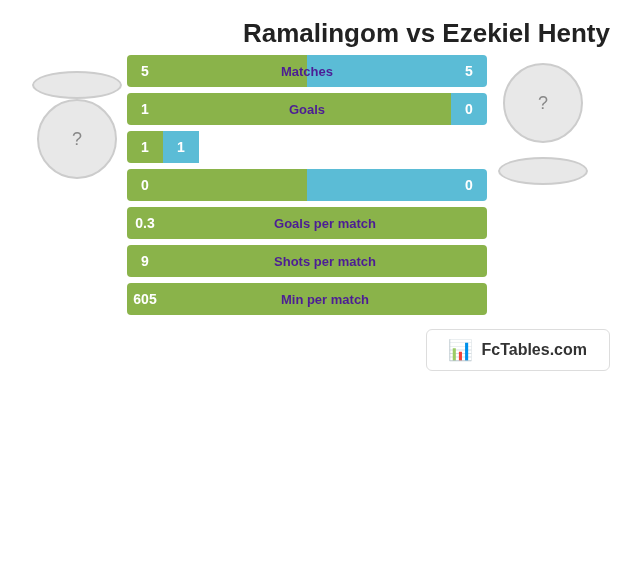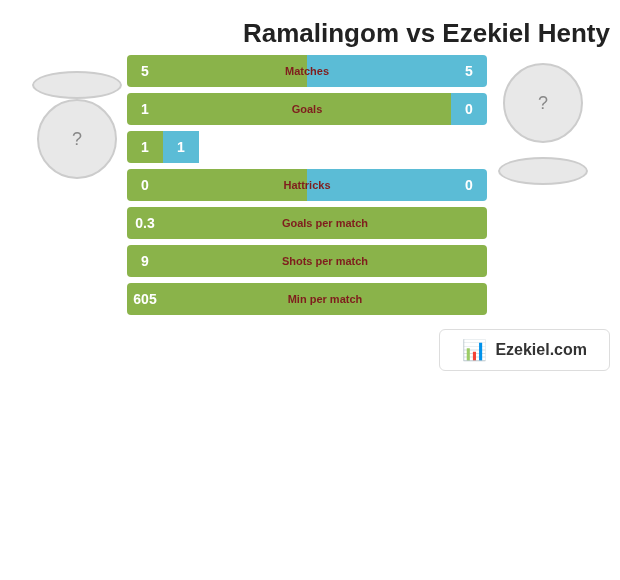--- a/index.html
+++ b/index.html
@@ -120,23 +120,23 @@
       position: absolute;
       right: 0;
       top: 0;
       height: 100%;
       background: #5bbcd6;
     }
 
     .stat-label {
       position: relative;
       z-index: 2;
-      color: #7f1d1d;
-      font-weight: bold;
-      font-size: 11px;
+      color: #4c1d95;
+      font-weight: bold;
+      font-size: 13px;
       text-align: center;
       width: 100%;
     }
 
     .stat-right-val {
       background: #5bbcd6;
       color: #fff;
       font-weight: bold;
       font-size: 14px;
       min-width: 36px;
@@ -237,21 +237,20 @@
           <div class="stat-right-val">0</div>
         </div>
         <div class="stat-row">
           <div class="stat-left-val">1</div>
           <div class="stat-right-val">1</div>
         </div>
         <div class="stat-row">
           <div class="stat-left-val">0</div>
           <div class="stat-bar-bg bar-hattricks">
             <div class="stat-bar-fill"></div>
-            <div class="stat-label">Hattricks</div>
           </div>
           <div class="stat-right-val">0</div>
         </div>
         <div class="stat-row stat-row-single">
           <div class="stat-left-val">0.3</div>
           <div class="stat-bar-bg ">
             <div class="stat-label">Goals per match</div>
           </div>
         </div>
         <div class="stat-row stat-row-single">
@@ -271,16 +270,16 @@
     <div class="player-avatar right-avatar">
       <div class="avatar-circle">
         <span>?</span>
       </div>
       <div class="avatar-ellipse"></div>
     </div>
   </div>
 
   <div class="logo-area">
     <span class="logo-icon">📊</span>
-    <span class="logo-text">Ezekiel.com</span>
+    <span class="logo-text">FcTables.com</span>
   </div>
 
 </div>
 
 </body></html>

